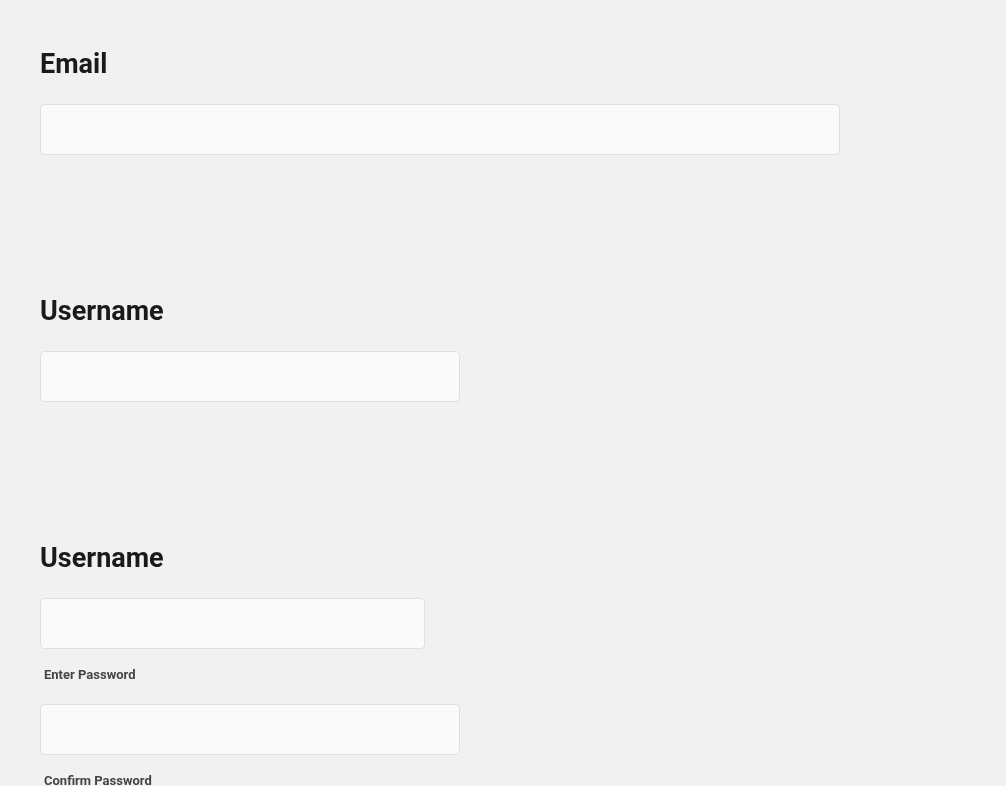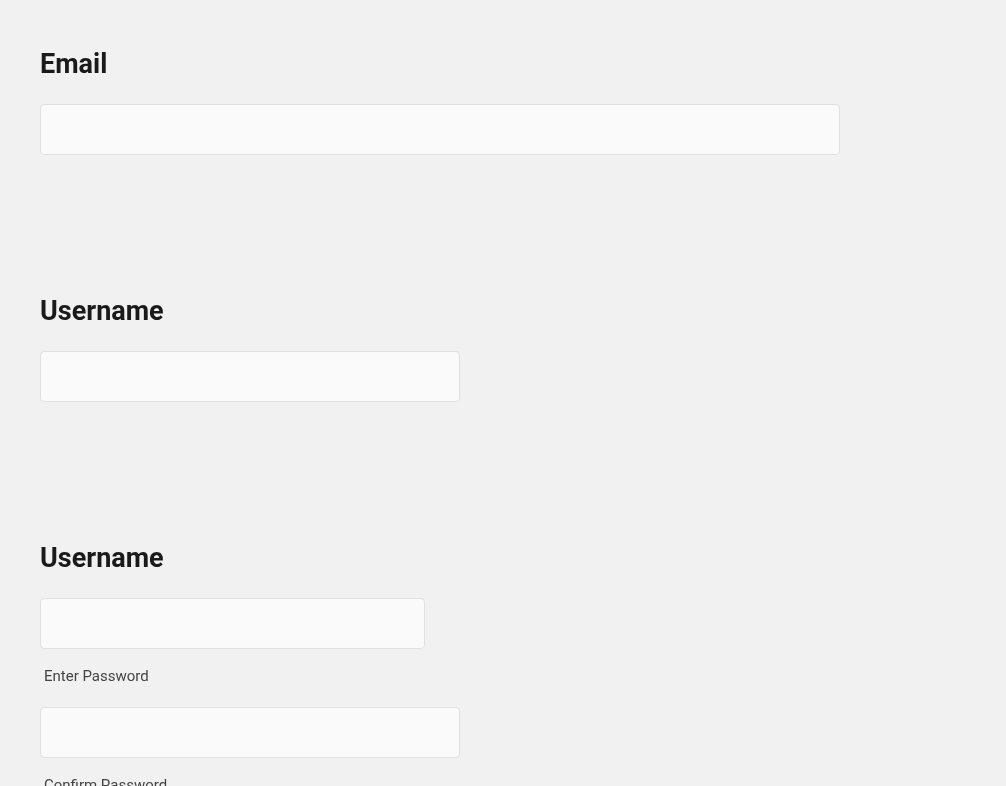--- a/index.html
+++ b/index.html
@@ -45,23 +45,23 @@
     .text-input.username {
       width: 420px;
     }
     .text-input.password {
       width: 385px;
     }
     .text-input.confirm-password {
       width: 420px;
     }
     .sub-label {
-      font-size: 15px;
+      font-size: 13px;
       color: #444444;
-      font-weight: 400;
+      font-weight: 700;
       margin-top: 18px;
       margin-bottom: 22px;
       display: block;
       padding-left: 4px;
     }
   </style>
 </head>
 <body>
 
 <div class="form-container">

